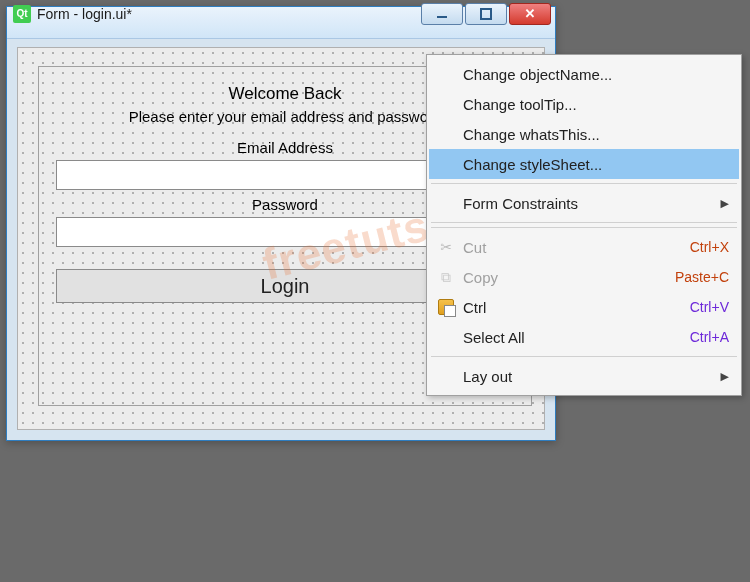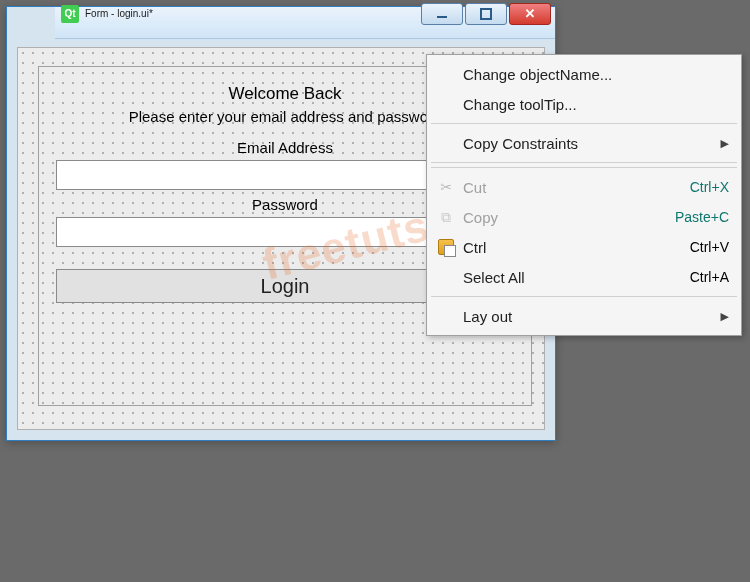--- a/index.html
+++ b/index.html
@@ -22,31 +22,30 @@
     border: 1px solid #2e7dc0;
     box-shadow: 0 2px 8px rgba(0,0,0,0.25);
   }
   .titlebar {
     height: 32px;
     background: linear-gradient(#eaf3fc,#d0e5f7);
     border-bottom: 1px solid #aac7e4;
     display: flex;
     align-items: center;
     padding: 0 4px 18px 6px;
-    margin-left: 48px;
   }
   .app-icon {
     width: 18px; height: 18px;
     background: #41cd52;
     border-radius: 2px;
     display: flex;
     align-items: center; justify-content: center;
     color: #fff; font-weight: bold; font-size: 10px;
   }
-  .title-text { margin-left: 6px; color: #1a1a1a; font-size: 10px; flex: 1; }
+  .title-text { margin-left: 6px; color: #1a1a1a; font-size: 14px; flex: 1; }
   .win-controls { display: flex; gap: 2px; }
   .win-btn {
     width: 42px; height: 22px;
     border: 1px solid #5a7fa8;
     border-radius: 3px;
     display: flex; align-items: center; justify-content: center;
     background: linear-gradient(#eaf3fc,#c4dbef);
     font-size: 11px; color: #2a5a88;
   }
   .win-btn.close {
@@ -123,22 +122,22 @@
     display: flex;
     align-items: center;
     height: 30px;
     padding: 0 10px 0 34px;
     font-size: 15px;
     color: #222;
     position: relative;
   }
   .menu-item.disabled { color: #a0a0a0; }
   .menu-item.highlight { background: #92c7f2; }
-  .menu-item .shortcut { margin-left: auto; color: #000000; font-size: 14px; }
-  .menu-item.disabled .shortcut { color: #0f766e; }
+  .menu-item .shortcut { margin-left: auto; color: #6d28d9; font-size: 14px; }
+  .menu-item.disabled .shortcut { color: #c2410c; }
   .menu-item .submenu-arrow {
     margin-left: auto; font-size: 11px; color: #444;
   }
   .menu-sep {
     height: 1px; background: #d0d0d0;
     margin: 4px 2px;
   }
   .menu-icon {
     position: absolute; left: 8px; width: 18px; height: 18px;
     display: flex; align-items: center; justify-content: center;
@@ -199,23 +198,29 @@
 
 <div class="watermark">freetuts.net</div>
 
 <div class="context-menu" id="ctx-menu">
     <div class="menu-item">
       <span>Change objectName...</span>
     </div>
     <div class="menu-item">
       <span>Change toolTip...</span>
     </div>
-    <div class="menu-sep"></div>
-    <div class="menu-item">
-      <span>Copy Constraints</span>
+    <div class="menu-item">
+      <span>Change whatsThis...</span>
+    </div>
+    <div class="menu-item highlight">
+      <span>Change styleSheet...</span>
+    </div>
+    <div class="menu-sep"></div>
+    <div class="menu-item">
+      <span>Form Constraints</span>
       <span class="submenu-arrow">▶</span>
     </div>
     <div class="menu-sep"></div>
     <div class="menu-sep"></div>
     <div class="menu-item disabled">
       <div class="menu-icon disabled-ico">
         <span class="scissors">✂</span>
       </div>
       <span>Cut</span>
       <span class="shortcut">Ctrl+X</span>

